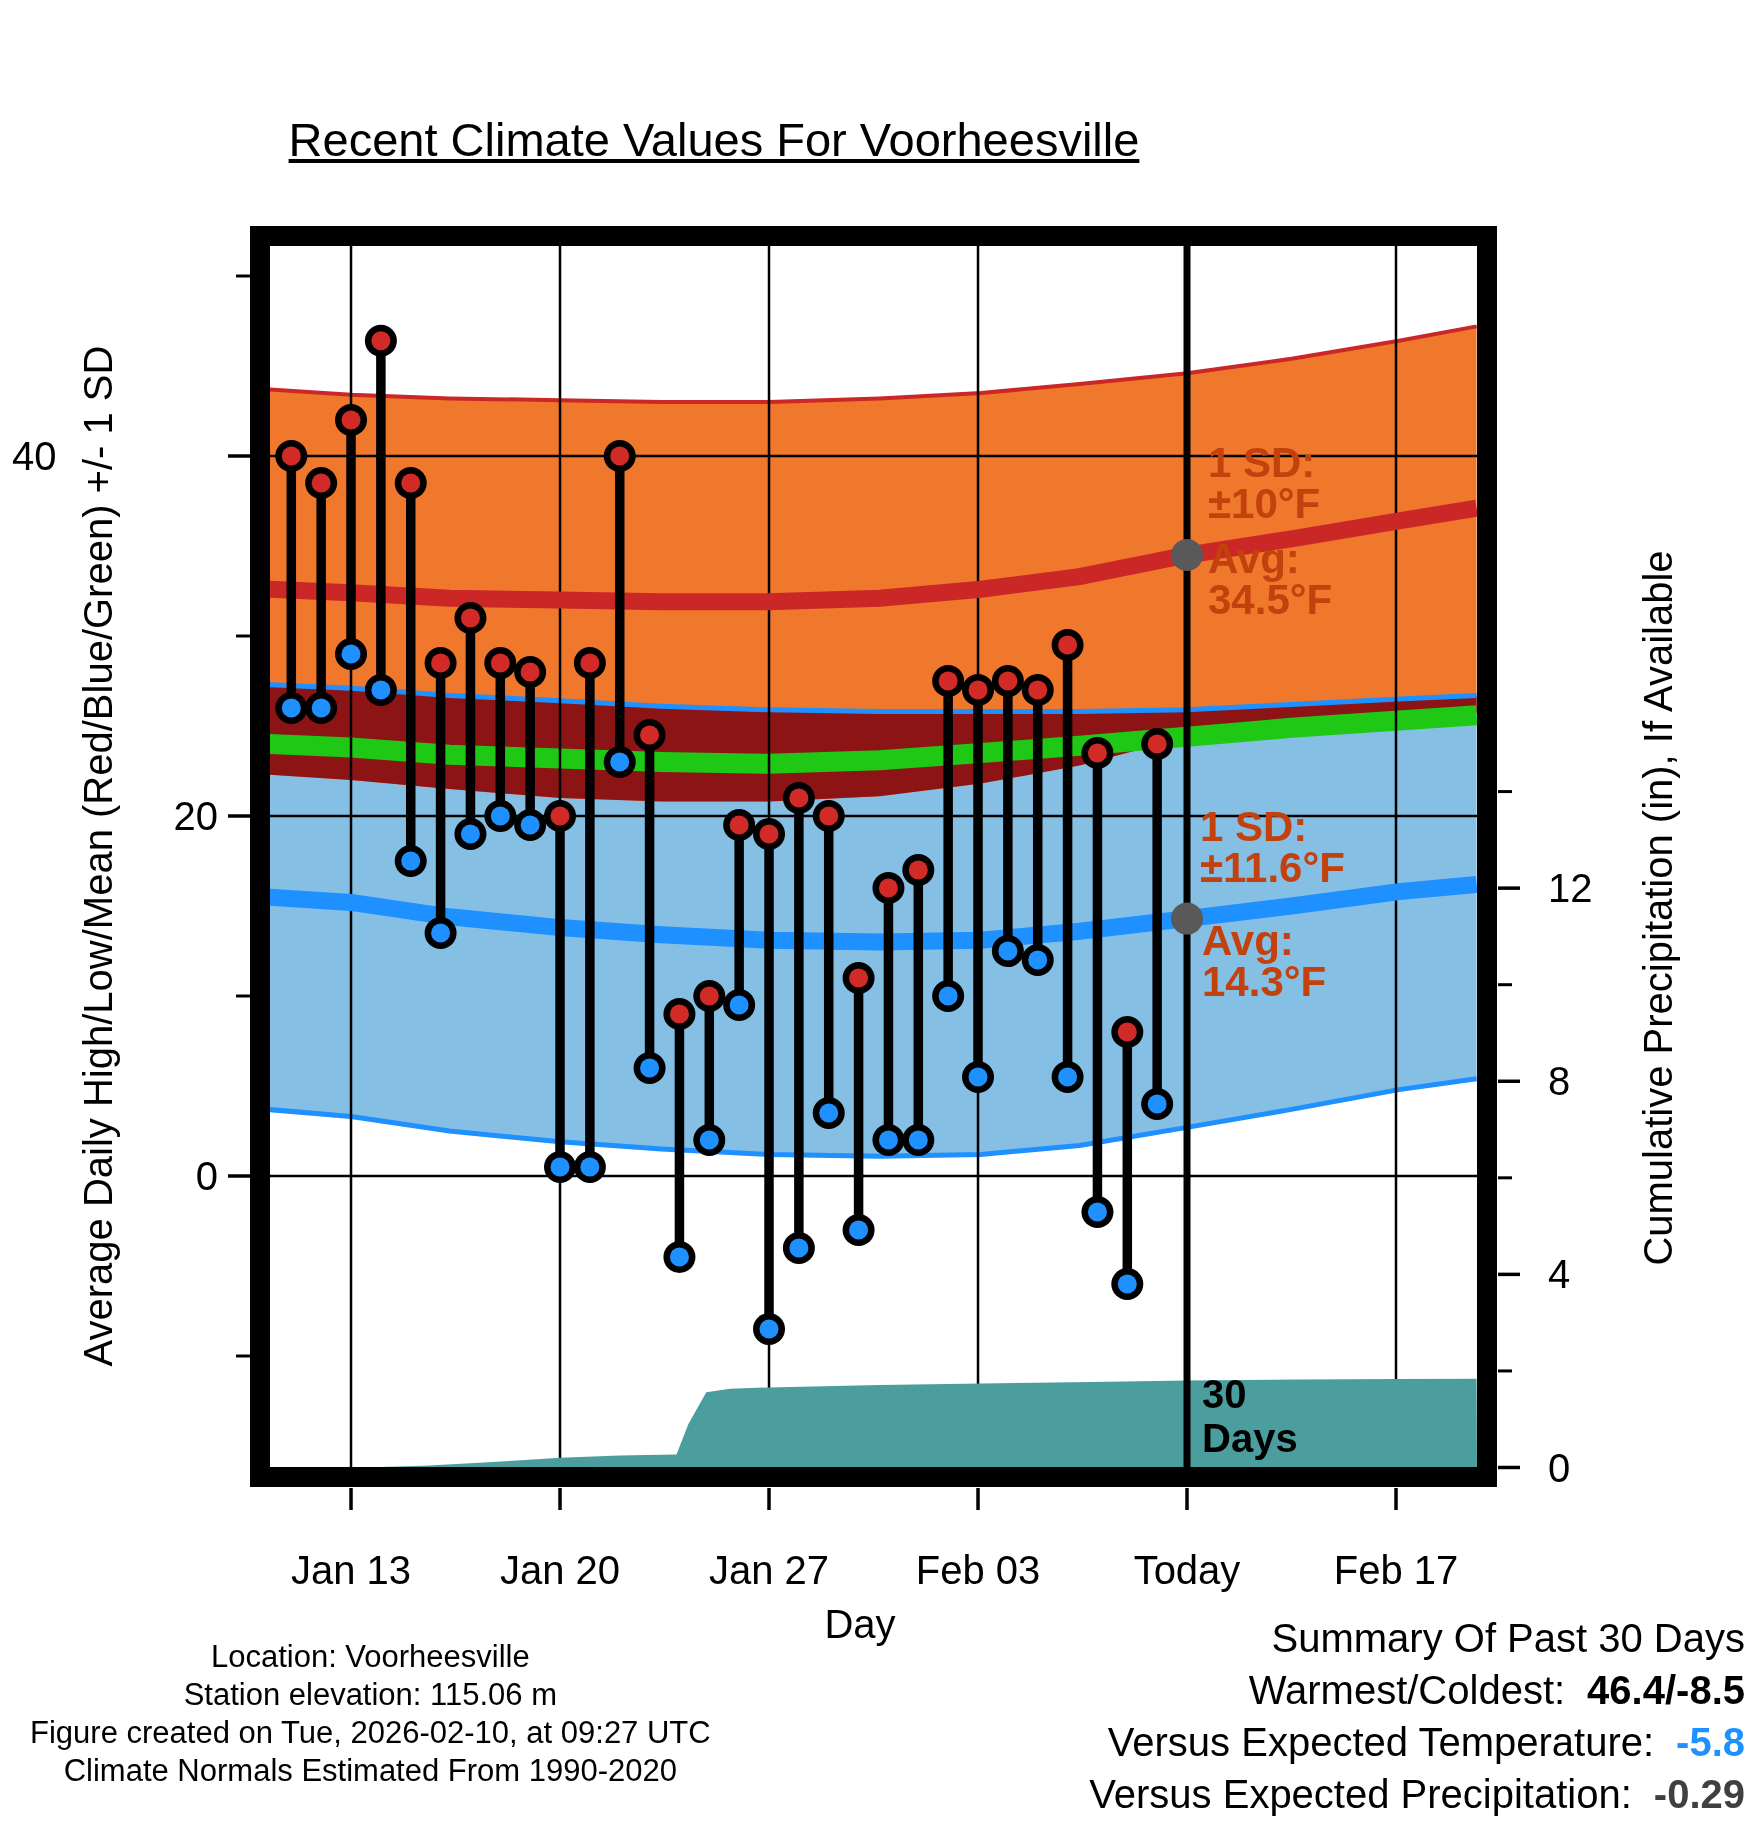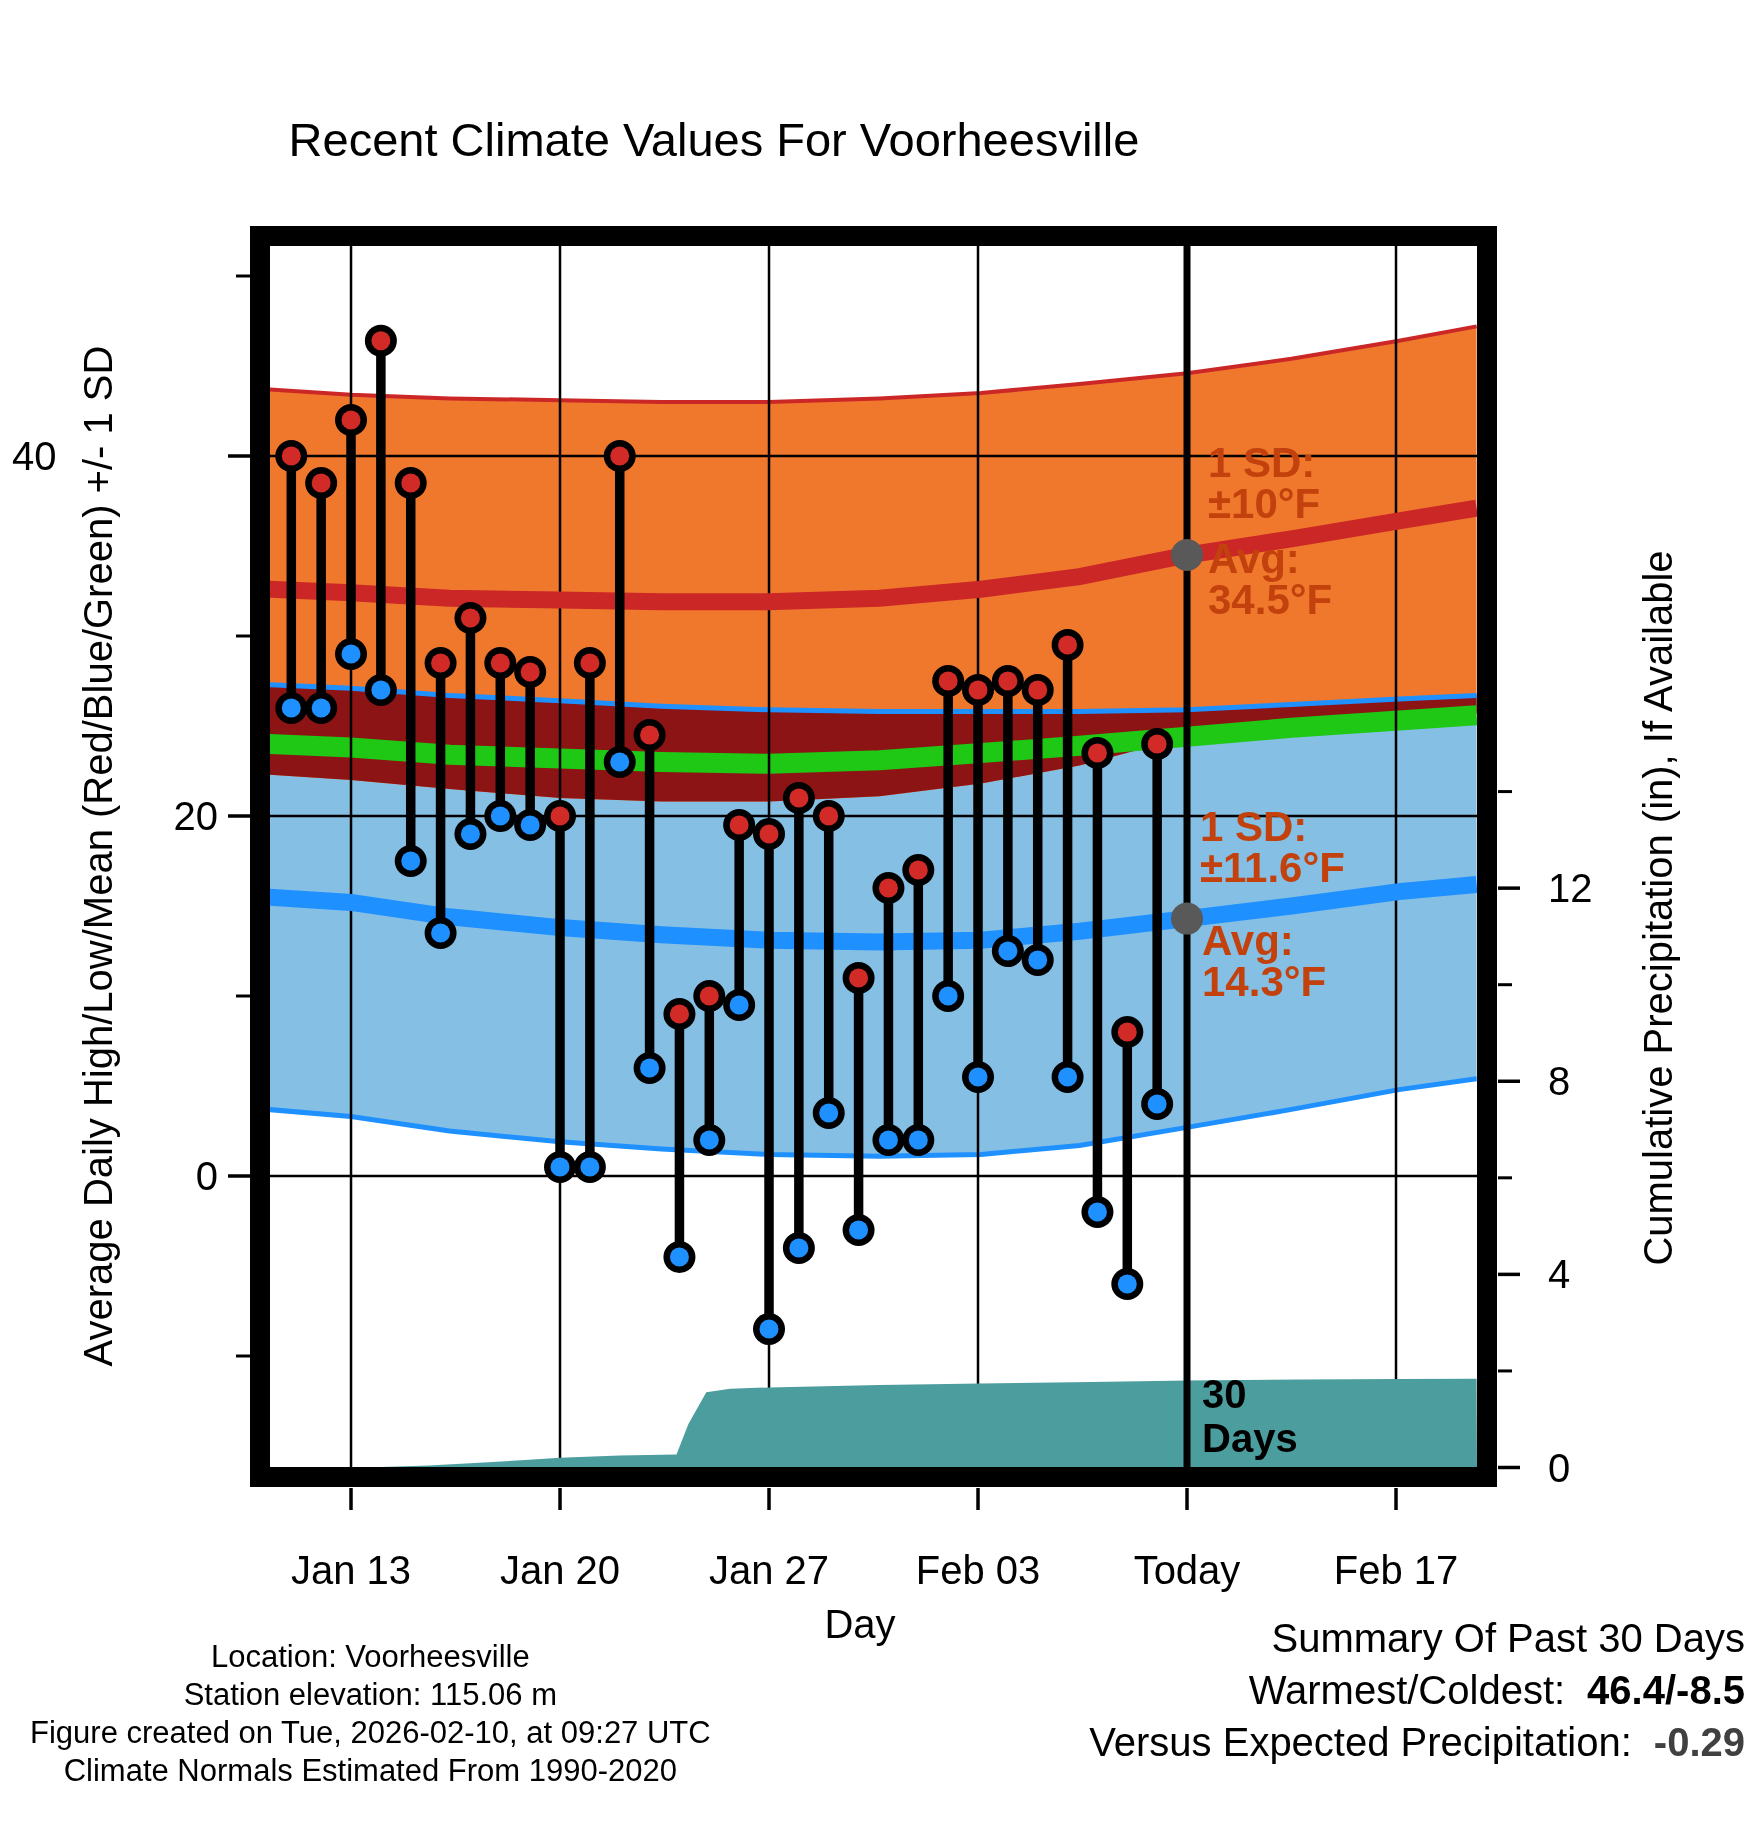--- a/index.html
+++ b/index.html
@@ -1,20 +1,20 @@
 <!DOCTYPE html>
 <html><head>
 <meta charset="utf-8">
 <style>
   html,body{margin:0;padding:0;background:#fff;}
   .figure{position:relative;width:1748px;height:1828px;background:#ffffff;
           font-family:"Liberation Sans", sans-serif;color:#000;overflow:hidden;}
   .abs{position:absolute;}
   svg{position:absolute;left:0;top:0;}
-  .title{left:0;top:112px;width:1428px;text-align:center;font-size:47px;font-weight:400;}
+  .title{left:0;top:112px;width:1428px;text-align:center;font-size:47px;font-weight:400;text-decoration:underline;}
   .ylabel-left{left:98px;top:856px;transform:translate(-50%,-50%) rotate(-90deg);
                white-space:nowrap;font-size:40px;}
   .ylabel-right{left:1658px;top:908px;transform:translate(-50%,-50%) rotate(-90deg);
                 white-space:nowrap;font-size:40px;}
   .xlabel{left:860px;top:1602px;transform:translateX(-50%);font-size:40px;}
   .ann{font-size:42px;font-weight:700;color:#c2410c;line-height:41px;white-space:nowrap;}
   .ann-high-sd{left:1208px;top:442px;}
   .ann-high-avg{left:1208px;top:538px;}
   .ann-low-sd{left:1200px;top:806px;}
   .ann-low-avg{left:1202px;top:920px;}
@@ -265,20 +265,23 @@
     <div>Figure created on Tue, 2026-02-10, at 09:27 UTC</div>
     <div>Climate Normals Estimated From 1990-2020</div>
   </div>
 
   <div class="abs summary">
     <div>Summary Of Past 30 Days</div>
     <div>
       <span>Warmest/Coldest:</span><span class="val" id="val-wc">46.4/-8.5</span>
     </div>
     <div>
+      <span>Versus Expected Temperature:</span><span class="val" id="val-temp" style="color: rgb(30, 144, 255);">-5.8</span>
+    </div>
+    <div>
       <span>Versus Expected Precipitation:</span><span class="val" id="val-prec" style="color: #404040;">-0.29</span>
     </div>
   </div>
 
   <div id="tick-labels">
       <div class="ticklabel" style="left: 12px; width: 218px; text-align: left; top: 432px;">40</div>
       <div class="ticklabel" style="left: 0px; width: 218px; text-align: right; top: 792px;">20</div>
       <div class="ticklabel" style="left: 0px; width: 218px; text-align: right; top: 1152px;">0</div>
       <div class="ticklabel" style="left: 1548px; width: 130px; text-align: left; top: 864.14px;">12</div>
       <div class="ticklabel" style="left: 1548px; width: 130px; text-align: left; top: 1057.26px;">8</div>

